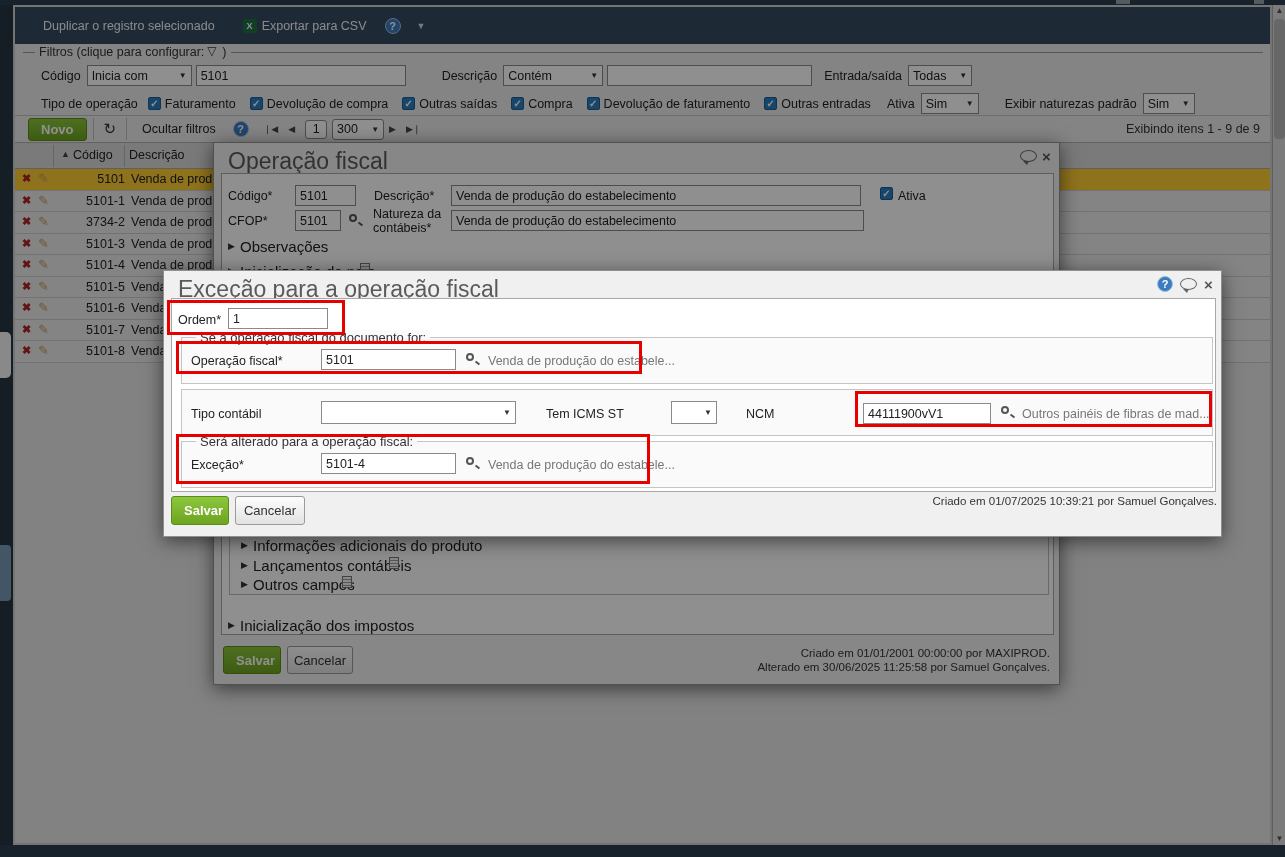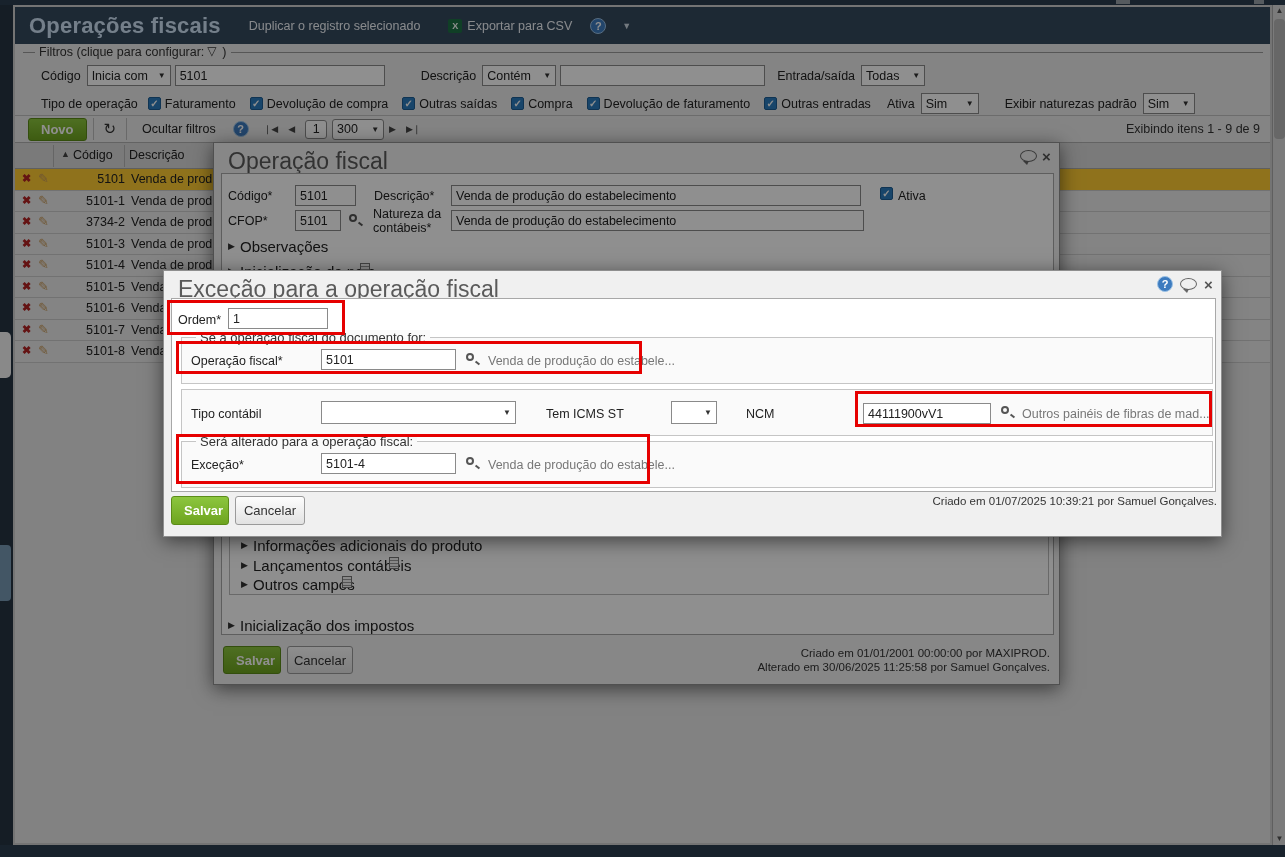--- a/index.html
+++ b/index.html
@@ -179,46 +179,45 @@
 <div class="abs strip-frag" id="frag-2"></div>
 <div class="abs" id="frame"></div>
 <div class="abs" id="bottom-strip"></div>
 <div class="abs" id="v-scrollbar">
   <div class="sb-arrow" id="sb-up"></div>
   <div id="sb-thumb"></div>
   <div class="sb-arrow" id="sb-down"></div>
 </div>
 
 <div class="abs" id="appbar">
-  <div id="app-title">Operações fiscais</div>
   <div class="appbar-link">Duplicar o registro selecionado</div>
   <div id="export-group">
     <span class="excel-icon"></span>
     <span class="appbar-link" style="margin-left:0">Exportar para CSV</span>
   </div>
   <div class="help-round"></div>
   <div class="caret-down"></div>
 </div>
 
 <div class="abs" id="filters">
   <div id="filters-box">
     <div id="filters-legend">
       <span>Filtros (clique para configurar:</span>
       <span class="funnel-icon"></span>
       <span>)</span>
     </div>
     <div class="filter-row" id="filter-row-1">
       <span class="f-label">Código</span>
-      <span class="sel" style="width:84px">
+      <span class="sel" style="width:105px">
         <span>Inicia com</span>
           <span class="sel-caret"></span>
       </span>
       <input class="txt" style="width: 210px; margin-left: 4px;" value="5101">
       <span class="f-label" style="margin-left:36px">Descrição</span>
-      <span class="sel" style="width:74px">
+      <span class="sel" style="width:100px">
         <span>Contém</span>
           <span class="sel-caret"></span>
       </span>
       <input class="txt" style="width: 205px; margin-left: 4px;" value="">
       <span class="f-label" style="margin-left:12px">Entrada/saída</span>
       <span class="sel" style="width:64px">
         <span>Todas</span>
           <span class="sel-caret"></span>
       </span>
     </div>

